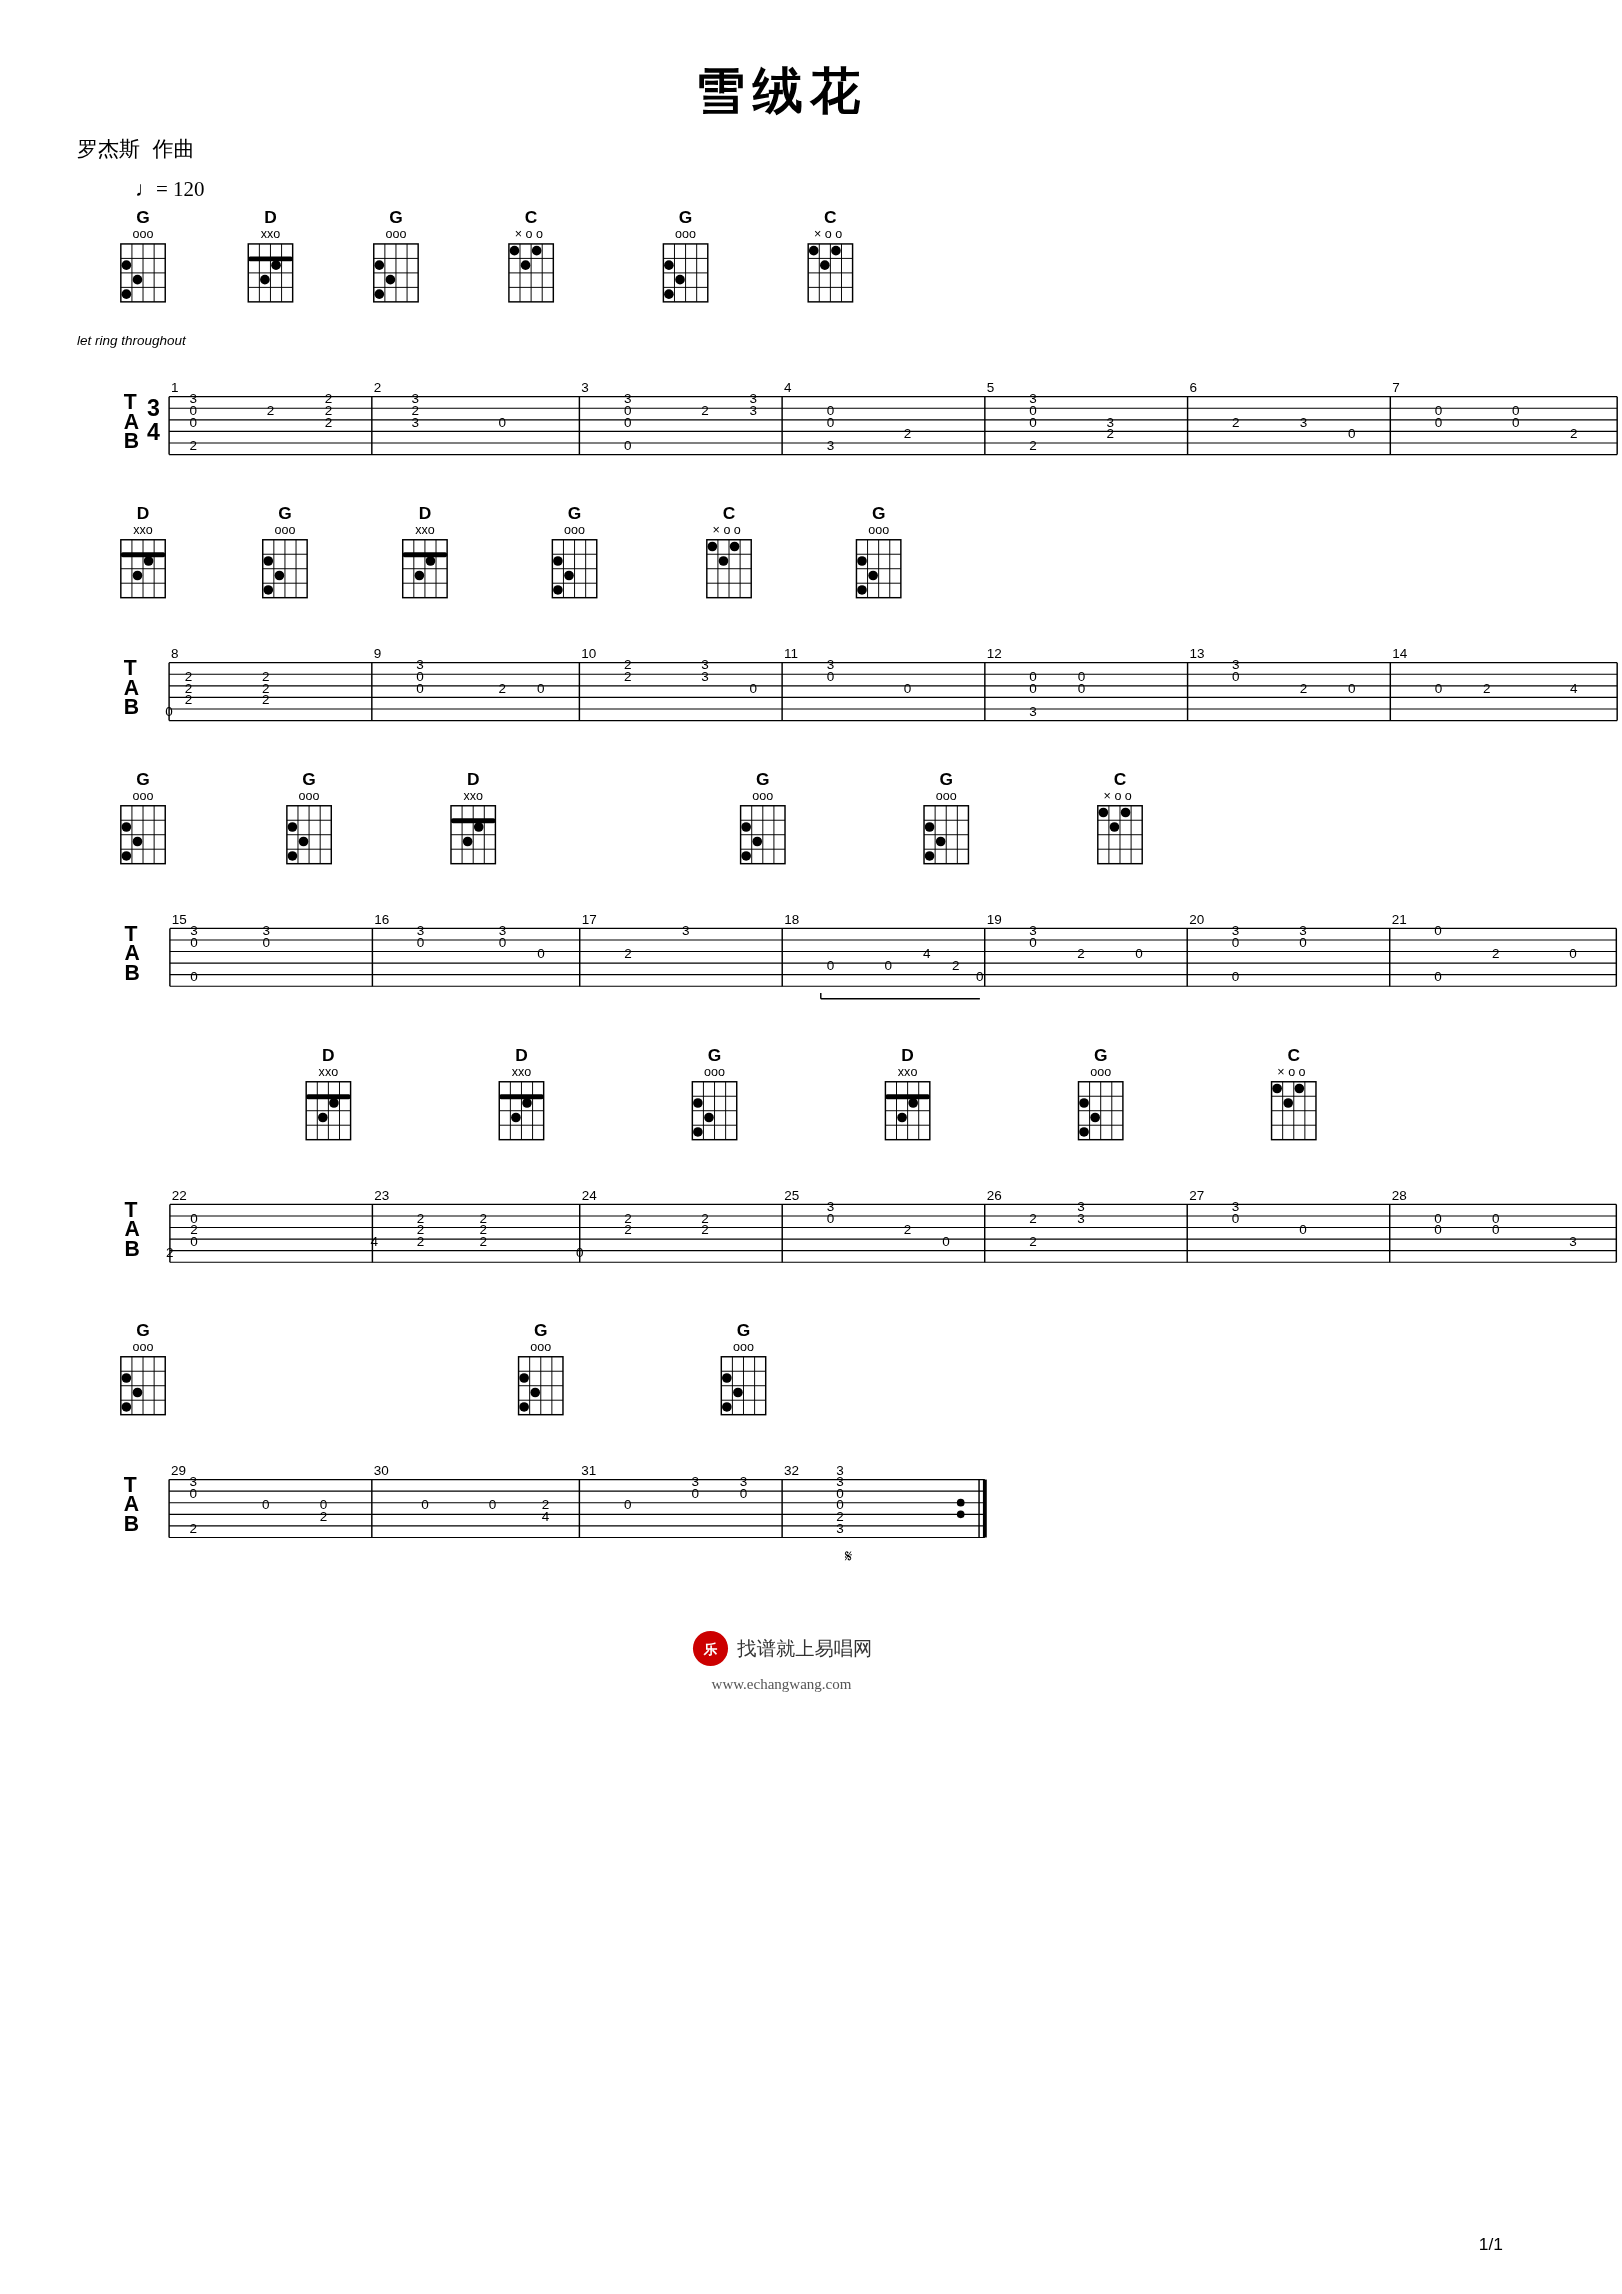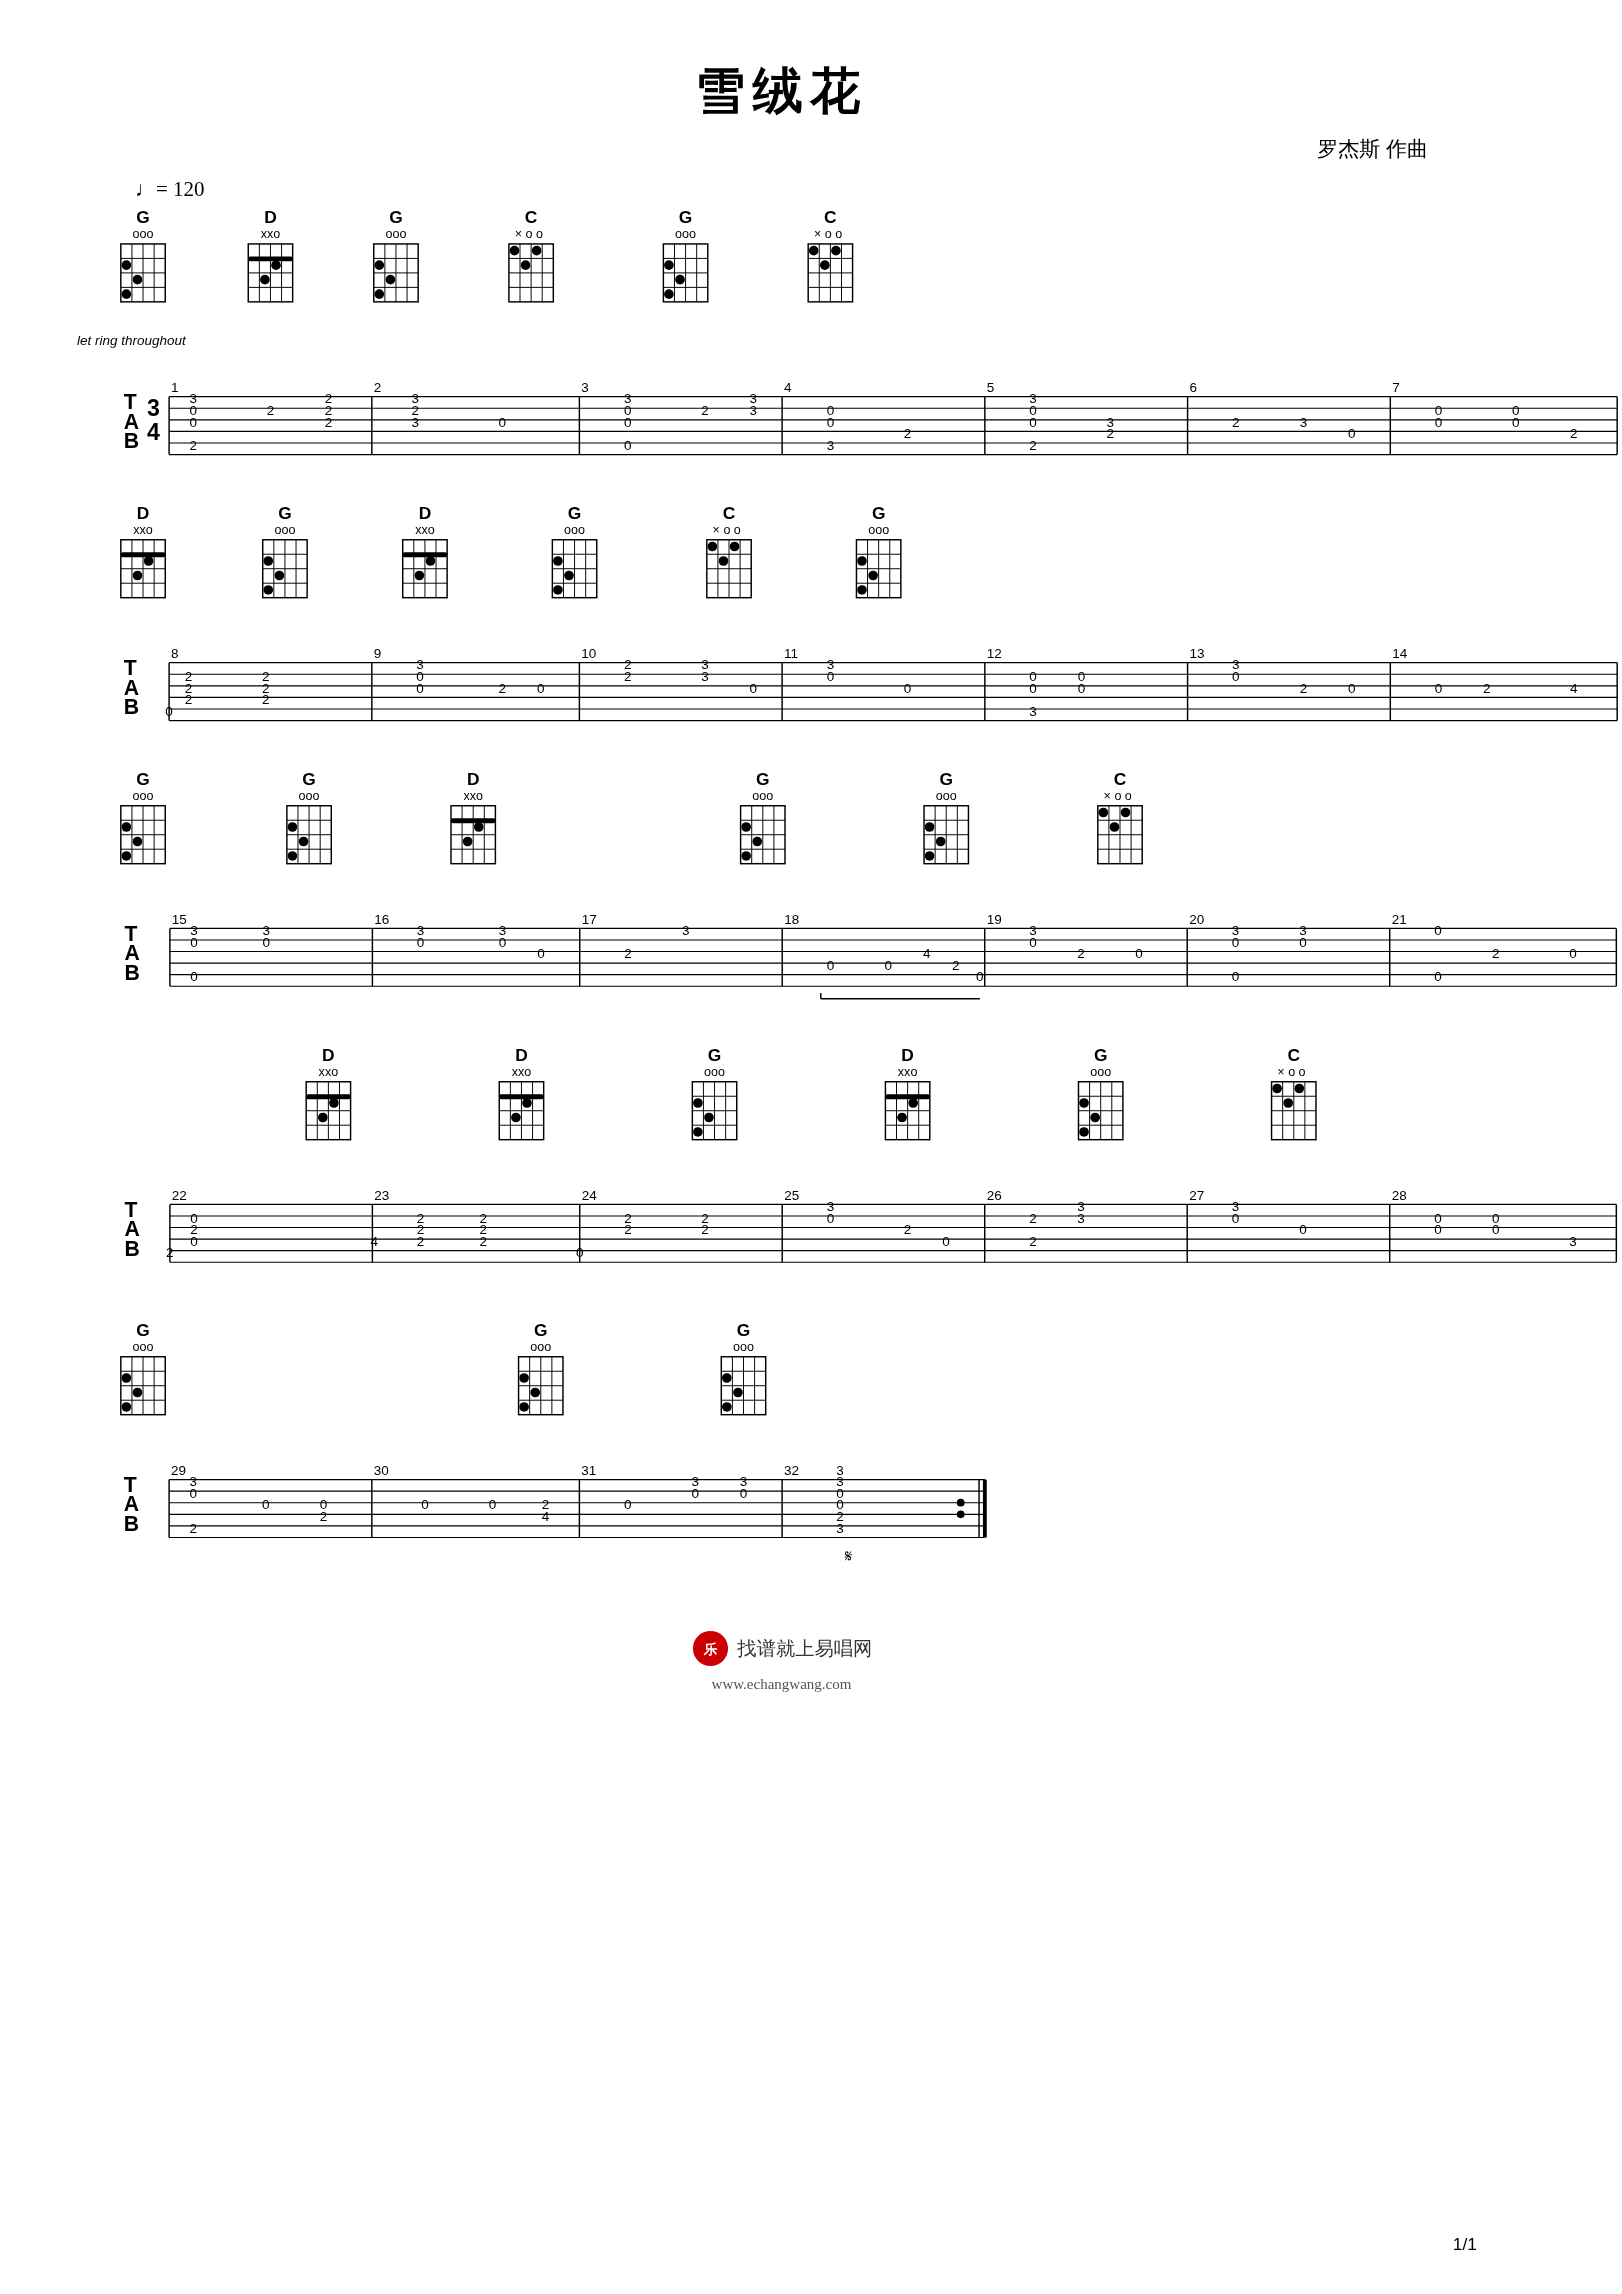--- a/index.html
+++ b/index.html
@@ -33,25 +33,24 @@
       font-family: 'SimSun', serif;
     }
 
     .subtitle {
       font-size: 25px;
       margin-top: 7.7px;
       font-family: 'SimSun', serif;
     }
 
     .composer {
-      text-align: right;
       font-size: 21px;
       margin-top: 5px;
       padding-right: 58px;
-      font-family: Liberation Sans, sans-serif;
+      font-family: Liberation Mono, monospace;
     }
 
     .tempo {
       font-size: 21px;
       margin-top: 14.5px;
       margin-left: 58px;
       display: flex;
       align-items: center;
       gap: 7.7px;
     }
@@ -59,21 +58,21 @@
     .let-ring {
       font-size: 13.5px;
       font-style: italic;
       font-family: Arial, sans-serif;
       margin-bottom: 4.8px;
     }
 
     .page-number {
       position: absolute;
       bottom: 39px;
-      right: 86px;
+      right: 60px;
       font-size: 17.4px;
       font-family: Arial, sans-serif;
     }
 
     .watermark {
       text-align: center;
       margin-top: 19.3px;
       font-size: 15.4px;
       color: #333;
       font-family: 'SimSun', serif;

